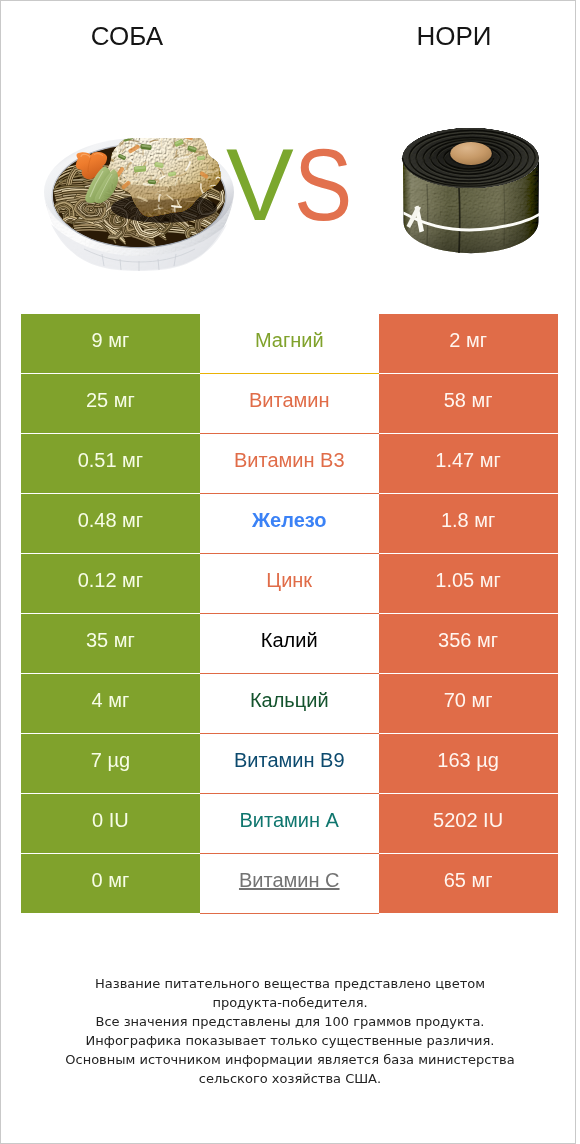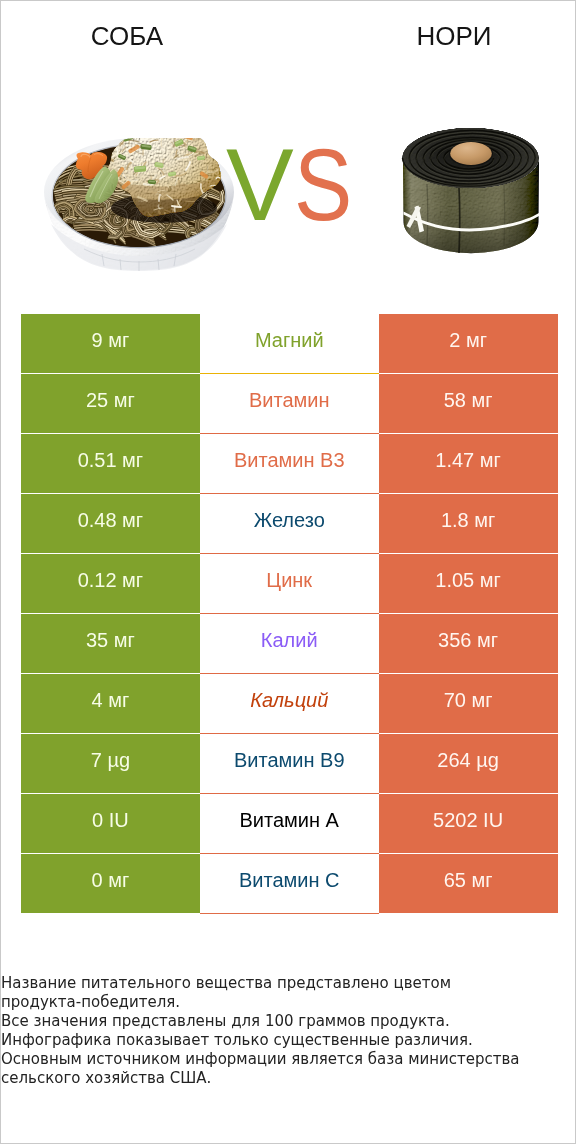--- a/index.html
+++ b/index.html
@@ -16,21 +16,21 @@
   .img-nori{position:absolute;left:400px;top:126px;}
   table.cmp{position:absolute;left:20px;top:313px;width:536.5px;border-collapse:separate;border-spacing:0;table-layout:fixed;}
   table.cmp tr{height:60.05px;}
   table.cmp td{height:60.05px;padding:0 0 7px 0;text-align:center;font-size:20px;vertical-align:middle;box-sizing:border-box;}
   td.lv{background:#80a22c;color:#f7fde7;}
   td.rv{background:#e06c48;color:#fff6f0;margin-top:8px;}
   td.nm{background:#fff;}
   tr.sep-l td.nm{border-bottom:1px solid #eab308;}
   tr.sep-r td.nm{border-bottom:1px solid #e06c48;}
   tr.sep-l td.lv,tr.sep-l td.rv,tr.sep-r td.lv,tr.sep-r td.rv{border-bottom:1.9px solid #fff;}
-  .footer{position:absolute;left:0;top:973px;width:578px;text-align:left;font-family:"DejaVu Sans",sans-serif;font-size:15px;line-height:19px;color:#232323;}
+  .footer{position:absolute;left:0;top:973px;width:578px;text-align:center;font-family:"DejaVu Sans",sans-serif;font-size:13px;line-height:19px;color:#232323;}
 </style>
 </head>
 <body>
 
 <div class="page">
 
   <div class="title title-left">СОБА</div>
   <div class="title title-right">НОРИ</div>
 
   <div class="hero">
@@ -894,51 +894,51 @@
           <td class="nm" style="color: rgb(224, 108, 72);">Витамин</td>
           <td class="rv">58 мг</td>
         </tr>
         <tr class="sep-r">
           <td class="lv">0.51 мг</td>
           <td class="nm" style="color: rgb(224, 108, 72);">Витамин B3</td>
           <td class="rv">1.47 мг</td>
         </tr>
         <tr class="sep-r">
           <td class="lv">0.48 мг</td>
-          <td class="nm" style="color: #0c4a6e;">Железо</td>
+          <td class="nm" style="color: #3b82f6; font-weight: bold;">Железо</td>
           <td class="rv">1.8 мг</td>
         </tr>
         <tr class="sep-r">
           <td class="lv">0.12 мг</td>
           <td class="nm" style="color: rgb(224, 108, 72);">Цинк</td>
           <td class="rv">1.05 мг</td>
         </tr>
         <tr class="sep-r">
           <td class="lv">35 мг</td>
-          <td class="nm" style="color: #8b5cf6;">Калий</td>
+          <td class="nm" style="color: #000000;">Калий</td>
           <td class="rv">356 мг</td>
         </tr>
         <tr class="sep-r">
           <td class="lv">4 мг</td>
-          <td class="nm" style="color: #c2410c; font-style: italic;">Кальций</td>
+          <td class="nm" style="color: #14532d;">Кальций</td>
           <td class="rv">70 мг</td>
         </tr>
         <tr class="sep-r">
           <td class="lv">7 µg</td>
           <td class="nm" style="color: #0c4a6e;">Витамин B9</td>
-          <td class="rv">264 µg</td>
+          <td class="rv">163 µg</td>
         </tr>
         <tr class="sep-r">
           <td class="lv">0 IU</td>
-          <td class="nm" style="color: #000000;">Витамин A</td>
+          <td class="nm" style="color: #0f766e;">Витамин A</td>
           <td class="rv">5202 IU</td>
         </tr>
         <tr class="sep-r">
           <td class="lv">0 мг</td>
-          <td class="nm" style="color: #0c4a6e;">Витамин C</td>
+          <td class="nm" style="color: #737373; text-decoration: underline;">Витамин C</td>
           <td class="rv">65 мг</td>
         </tr>
       </tbody>
     </table>
 
   <div class="footer">
       <div>Название питательного вещества представлено цветом</div>
       <div>продукта-победителя.</div>
       <div>Все значения представлены для 100 граммов продукта.</div>
       <div>Инфографика показывает только существенные различия.</div>

